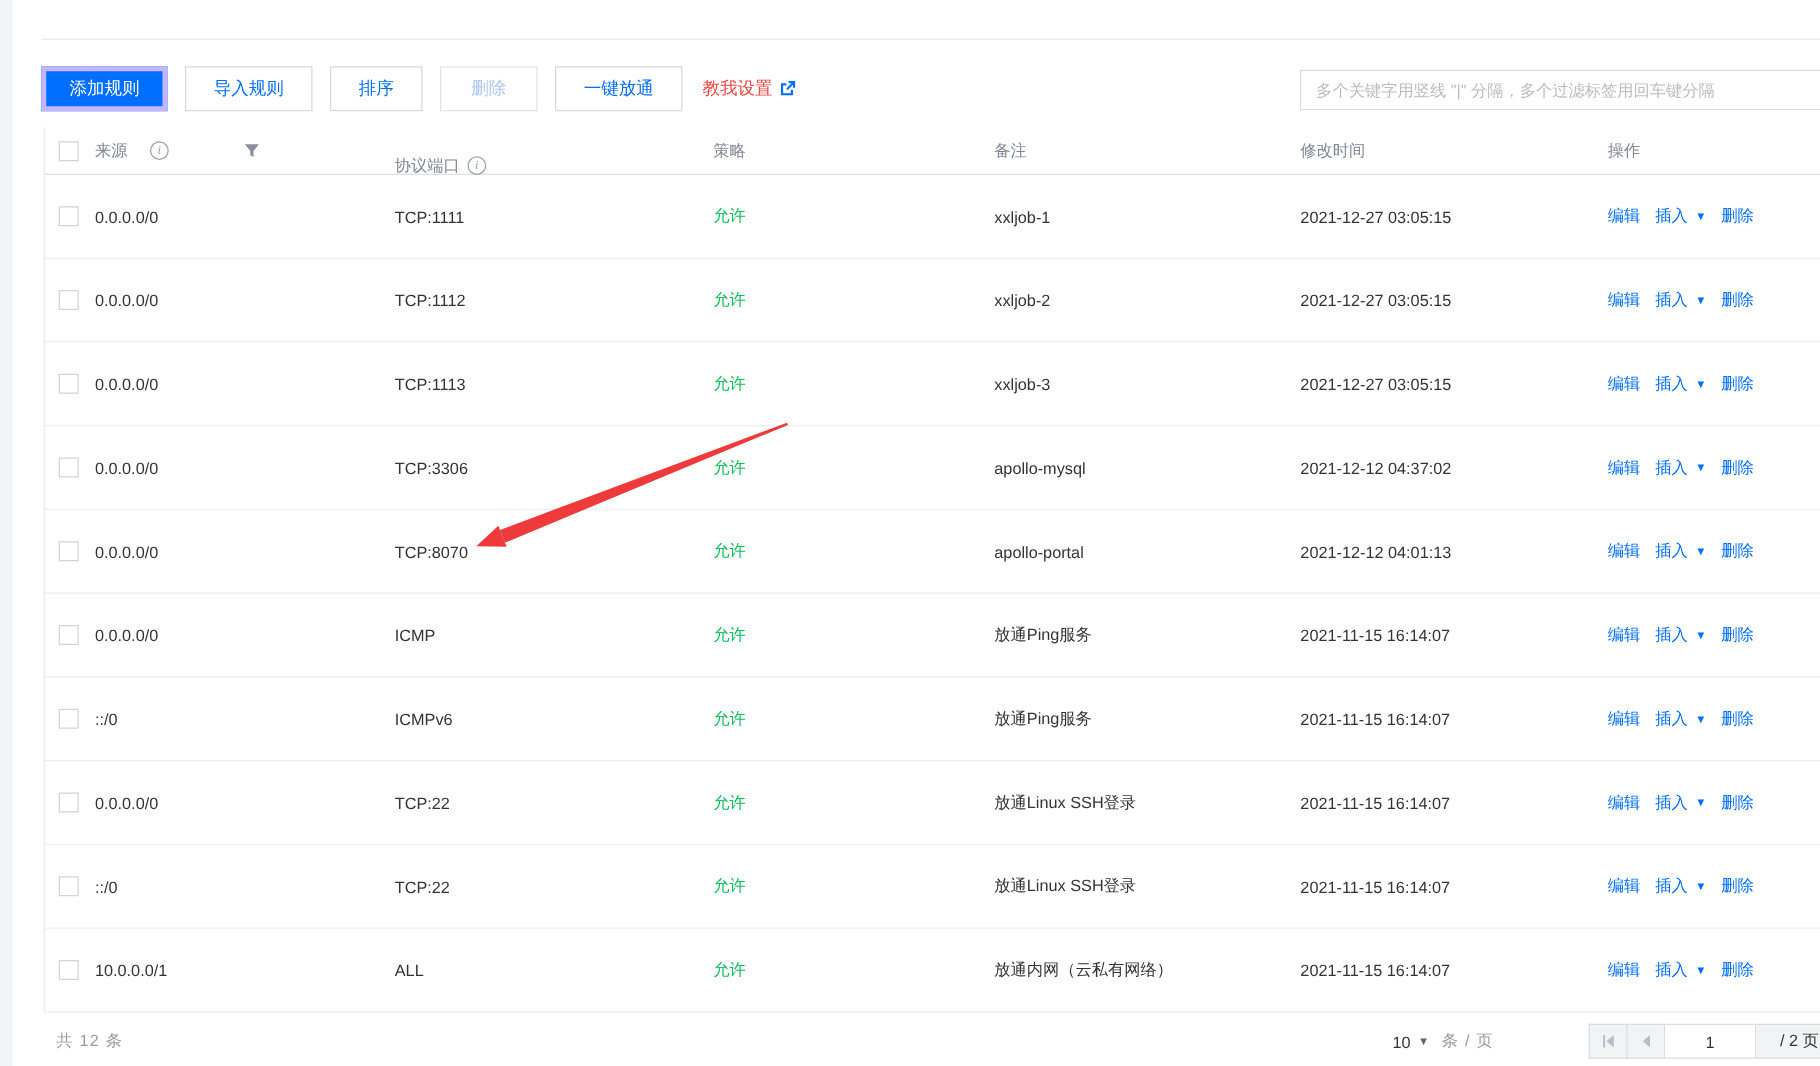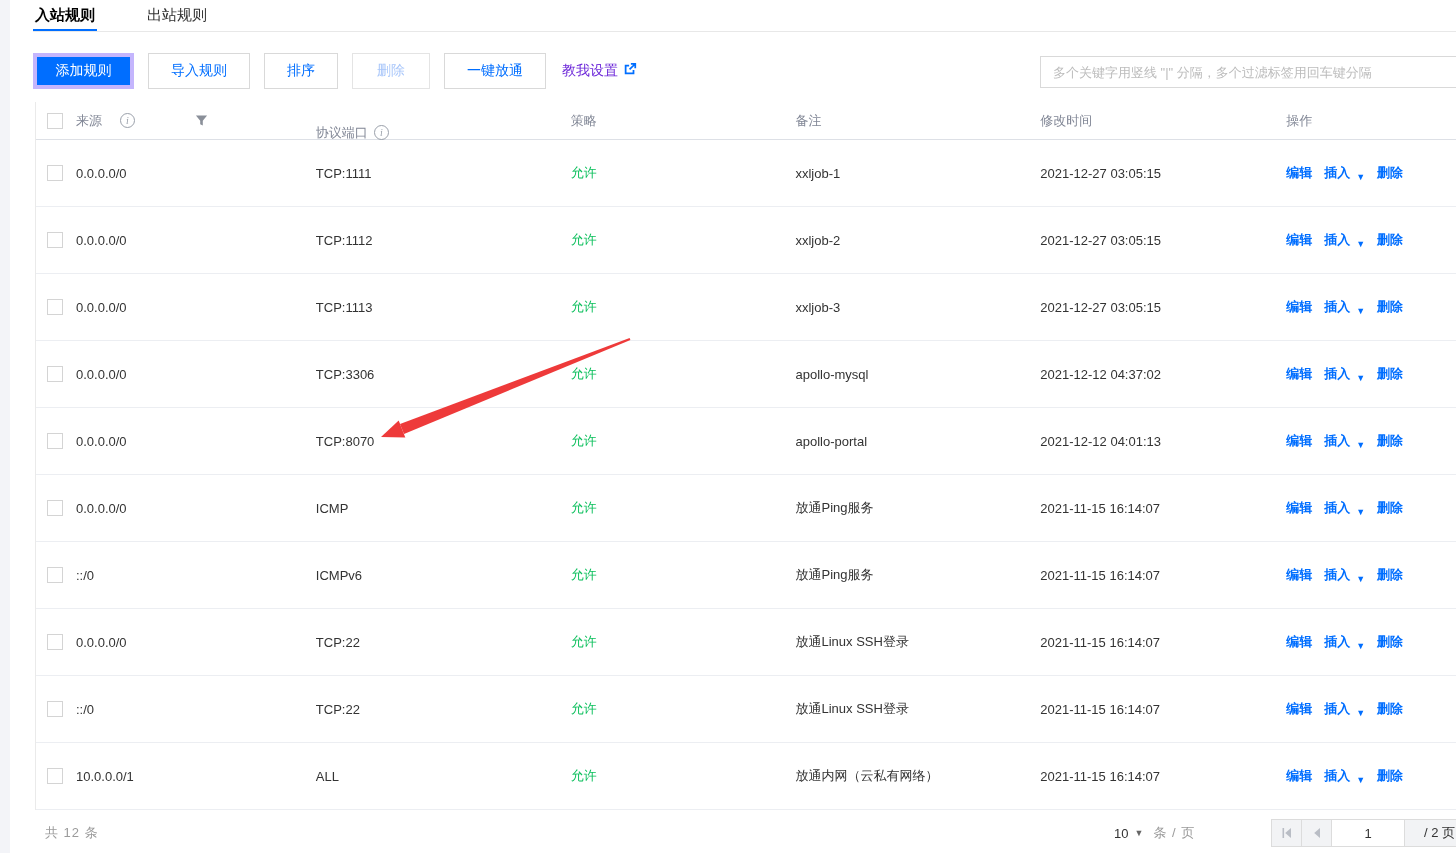--- a/index.html
+++ b/index.html
@@ -13,39 +13,39 @@
   .tab.active { font-weight:bold; color:#000; }
   .tab.active::after { content:""; position:absolute; left:0; right:0; bottom:-1px; height:3px; background:#006eff; }
   .tabs-divider { position:absolute; left:33px; right:0; top:31px; height:1px; background:#e8e8e8; }
 
   
   .toolbar { position:absolute; left:33px; top:53px; height:36px; display:flex; align-items:center; }
   .btn { height:36px; font-size:14px; display:inline-flex; align-items:center; justify-content:center; cursor:pointer; }
   .btn-primary { width:101px; background:#006eff; color:#fff; border:4px solid #c4b5fd; margin-right:14px; }
   .btn-ghost { background:#fff; color:#006eff; border:1px solid #d9d9d9; margin-right:14px; padding:16px 22px; }
   .btn-disabled { background:#fff; color:#a8c6fa; border:1px solid #e4e4e4; margin-right:14px; padding:0 24px; cursor:not-allowed; }
-  .link-tutorial { display:inline-flex; align-items:flex-start; gap:5px; color:#6d28d9; font-size:14px; cursor:pointer; margin-left:2px; }
+  .link-tutorial { display:inline-flex; align-items:center; gap:5px; color:#ef4444; font-size:14px; cursor:pointer; margin-left:2px; }
   .search-box { position:absolute; left:1040px; top:56px; width:430px; height:32px; border:1px solid #d9d9d9; background:#fff; }
   .search-box input { width:100%; height:100%; border:none; outline:none; padding:0 12px; font-size:13px; color:#333; font-family:inherit; }
   .search-box input::placeholder { color:#bcbcbc; }
 
   
   .table { position:absolute; left:35px; top:102px; width:1421px; border-left:1px solid #eaeaea; }
   .thead { display:flex; align-items:center; height:38px; border-bottom:1px solid #dde0e6; color:#808695; font-size:13px; }
   .tbody .row { display:flex; align-items:center; height:67px; border-bottom:1px solid #eceef2; font-size:13px; color:#333; }
   .col-check { width:40px; padding-left:11px; }
   .col-source { width:240px; }
   .col-protocol { width:255px; }
   .col-policy { width:225px; }
   .col-remark { width:245px; }
   .col-time { width:246px; }
   .col-actions { width:170px; }
   .checkbox { width:16px; height:16px; border:1px solid #d4d4d4; background:#fff; cursor:pointer; }
   .policy-allow { color:#0abf5b; }
-  .actions { display:flex; align-items:flex-end; gap:12px; color:#006eff;font-weight:bold; }
+  .actions { display:flex; align-items:center; gap:12px; color:#006eff; }
   .action-link { cursor:pointer; white-space:nowrap; }
   .caret { font-size:9px; color:#006eff; cursor:pointer; margin-left:-6px; }
   .hdr-source-wrap { display:flex; align-items:center; gap:18px; }
   .info-icon { width:15px; height:15px; border:1px solid #9aa0aa; border-radius:50%; color:#9aa0aa;
                font-size:10px; line-height:13px; text-align:center; display:inline-block; cursor:pointer;
                font-family:"Liberation Serif",serif; font-style:italic; }
   .funnel { margin-left:42px; cursor:pointer; display:inline-flex; }
   .hdr-proto-wrap { display:flex; align-items:center; gap:6px;margin-top:24px; }
 
   
@@ -61,24 +61,20 @@
                        display:flex; align-items:center; justify-content:center; font-size:13px; color:#333; white-space:nowrap; }
 
   .arrow-overlay { position:absolute; left:0; top:0; width:1456px; height:853px; pointer-events:none; }
 </style>
 </head>
 <body>
 
 <div class="page">
   <div class="left-strip"></div>
 
-  <div class="tabs">
-    <div class="tab active">入站规则</div>
-    <div class="tab">出站规则</div>
-  </div>
   <div class="tabs-divider"></div>
 
   <div class="toolbar">
     <div class="btn btn-primary">添加规则</div>
     <div class="btn btn-ghost">导入规则</div>
     <div class="btn btn-ghost">排序</div>
     <div class="btn btn-disabled">删除</div>
     <div class="btn btn-ghost">一键放通</div>
     <div class="link-tutorial">
       <span>教我设置</span>

